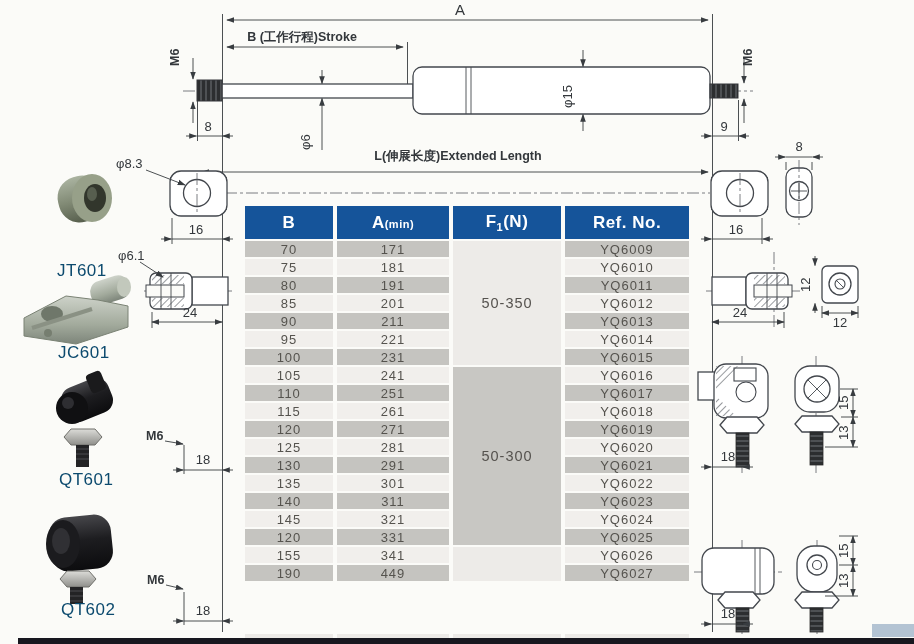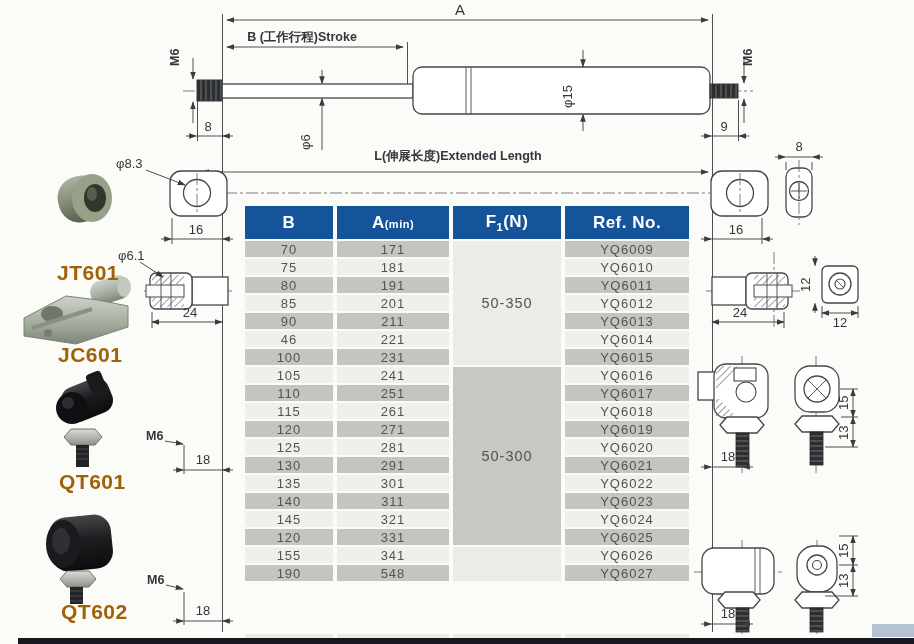--- a/index.html
+++ b/index.html
@@ -11,21 +11,21 @@
   .ol{fill:#ffffff;stroke:#43474d;stroke-width:1.3px;}
   .ln{stroke:#43474d;stroke-width:1.1px;fill:none;}
   .thin{stroke-width:.9px;}
   .cl{stroke:#5a5e63;stroke-width:.8px;stroke-dasharray:12 3 3 3;fill:none;}
   .dl{stroke:#383c40;stroke-width:.9px;fill:none;}
   .dt{font-family:"Liberation Sans",sans-serif;font-size:13px;fill:#33373b;}
   .dtb{font-weight:bold;font-size:12.5px;}
   .big{font-size:15px;}
 
   
-  .part-label{position:absolute;font-size:21px;font-weight:700;color:#a16207;letter-spacing:.5px;}
+  .part-label{position:absolute;font-size:17px;font-weight:400;color:#0c4a6e;letter-spacing:.5px;}
 
   
   .spec-table{position:absolute;left:241px;top:204px;width:452px;
               border-collapse:separate;border-spacing:4px 2px;table-layout:fixed;}
   .spec-table th{background:var(--header-bg);color:#fff;font-size:17px;font-weight:700;
                  height:33px;padding:0;text-align:center;letter-spacing:.5px;}
   .spec-table th sub{font-size:11px;}
   .spec-table th .paren{font-size:11px;font-weight:700;}
   .spec-table td{height:16px;font-size:13px;color:#55534e;text-align:center;
                  padding:0;line-height:1;letter-spacing:1px;}
@@ -426,21 +426,21 @@
           <td>85</td>
           <td>201</td>
           <td>YQ6012</td>
         </tr>
         <tr class="odd">
           <td>90</td>
           <td>211</td>
           <td>YQ6013</td>
         </tr>
         <tr class="even">
-          <td>46</td>
+          <td>95</td>
           <td>221</td>
           <td>YQ6014</td>
         </tr>
         <tr class="odd">
           <td>100</td>
           <td>231</td>
           <td>YQ6015</td>
         </tr>
         <tr class="even">
           <td>105</td>
@@ -494,21 +494,21 @@
           <td>YQ6025</td>
         </tr>
         <tr class="even">
           <td>155</td>
           <td>341</td>
           <td rowspan="2" class="fcell light"></td>
           <td>YQ6026</td>
         </tr>
         <tr class="odd">
           <td>190</td>
-          <td>548</td>
+          <td>449</td>
           <td>YQ6027</td>
         </tr>
       </tbody>
 </table>
 
 <div class="partial" style="left:245px;width:88px;"></div>
 <div class="partial" style="left:337px;width:112px;"></div>
 <div class="partial" style="left:453px;width:108px;"></div>
 <div class="partial" style="left:565px;width:124px;"></div>
 <div class="bottom-accent"></div>

